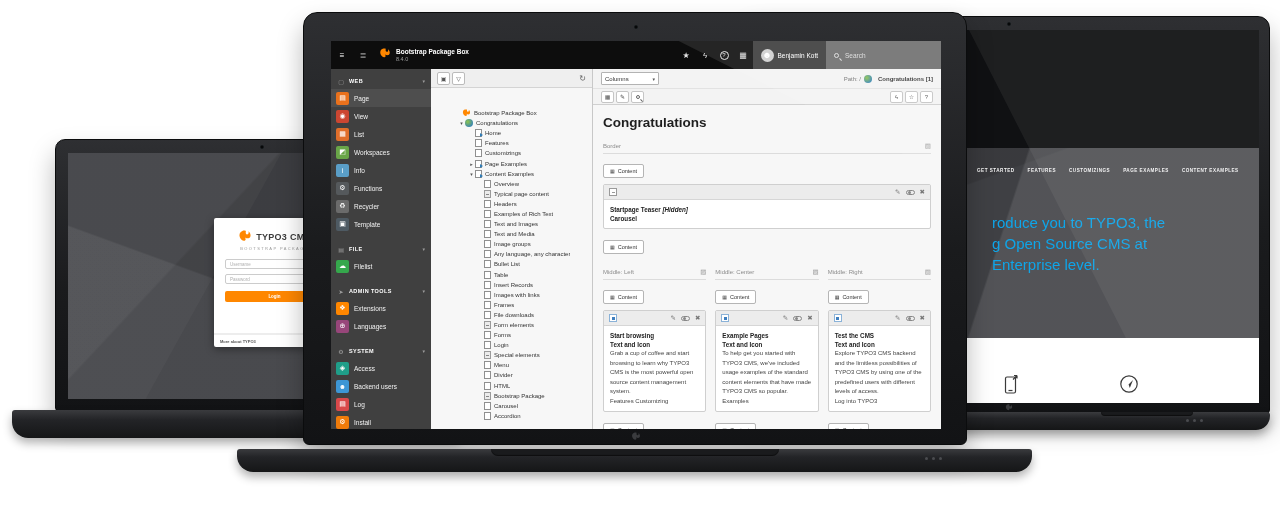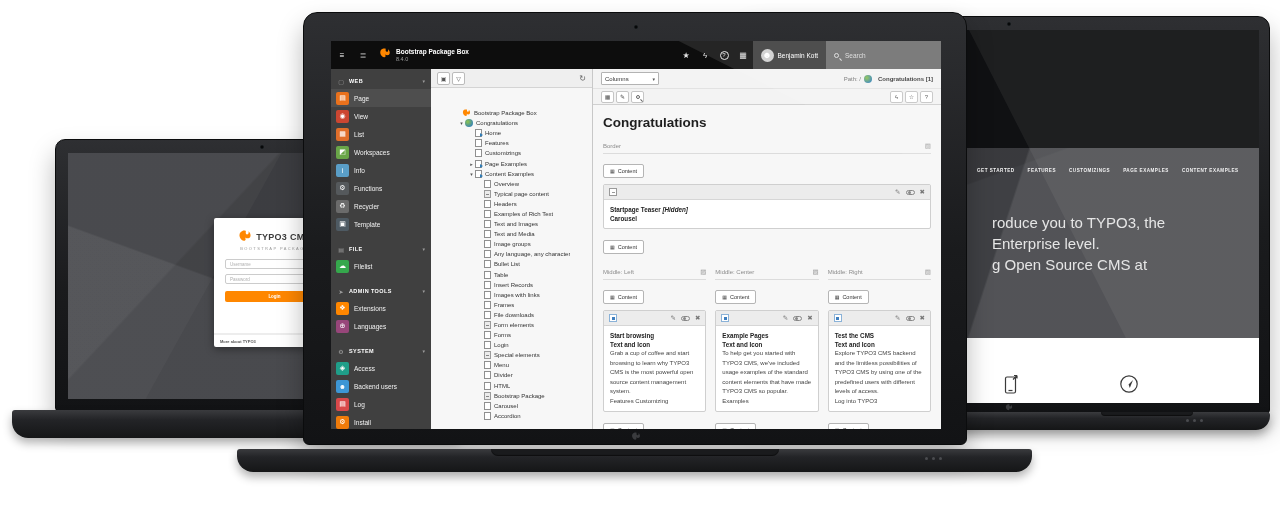--- a/index.html
+++ b/index.html
@@ -44,21 +44,21 @@
   .lc-foot-brand{margin-left:auto;display:flex;align-items:center;gap:2px;font-size:5px;font-weight:bold;color:#555;}
 
   
   .screen-r{background:#101113;}
   .fr-hero{position:absolute;left:0;right:0;top:118px;height:190px;
      background:linear-gradient(108deg, rgba(255,255,255,0) 48%, rgba(255,255,255,.10) 48.4%),
                 linear-gradient(160deg, rgba(0,0,0,.10) 0 30%, rgba(255,255,255,0) 30.5%),
                 #3f4044;}
   .fr-nav{position:absolute;top:138px;left:218px;display:flex;gap:13px;}
   .fr-nav .navitem{font-size:4.6px;font-weight:bold;color:#f2f2f2;letter-spacing:.5px;white-space:nowrap;}
-  .fr-hero-text{position:absolute;left:233px;top:182px;color:#e5e5e5;font-size:15px;line-height:21px;font-weight:400;}
+  .fr-hero-text{position:absolute;left:233px;top:182px;color:#0ea5e9;font-size:15px;line-height:21px;font-weight:400;}
   .fr-white{position:absolute;left:0;right:0;top:308px;height:65px;background:#fff;}
   .fr-ic{position:absolute;color:#3a3a3a;}
   .glare-r{background:rgba(255,255,255,.06);clip-path:polygon(42% 0,100% 0,100% 100%,80% 100%);}
 
   
   .screen-c{background:#fff;display:flex;flex-direction:column;}
   .glare-c{background:rgba(255,255,255,.10);clip-path:polygon(57% 0,100% 0,100% 34%);}
 
   
   .topbar{height:28px;background:#0d0d0d;display:flex;align-items:center;flex:none;color:#e8e8e8;}
@@ -220,22 +220,22 @@
 
       <span class="navitem">GET STARTED</span>
           <span class="navitem">FEATURES</span>
           <span class="navitem">CUSTOMIZINGS</span>
           <span class="navitem">PAGE EXAMPLES</span>
           <span class="navitem">CONTENT EXAMPLES</span>
         </div>
       <div class="fr-hero-text">
 
       <div>roduce you to TYPO3, the</div>
+          <div>g Open Source CMS at</div>
           <div>Enterprise level.</div>
-          <div>g Open Source CMS at</div>
         </div>
       <div class="fr-white">
         <svg class="fr-ic" style="left:242px;top:36px;" width="20" height="22" viewBox="0 0 20 22" fill="none" stroke="#3a3a3a" stroke-width="1.2">
           <rect x="4.5" y="3" width="10" height="16" rx="1.5"></rect>
           <line x1="7.5" y1="16.5" x2="11.5" y2="16.5"></line>
           <path d="M12 5.5 L16 1.5 M16 1.5 h-3 M16 1.5 v3"></path>
         </svg>
         <svg class="fr-ic" style="left:360px;top:36px;" width="20" height="20" viewBox="0 0 20 20" fill="none" stroke="#3a3a3a" stroke-width="1.2">
           <circle cx="10" cy="10" r="8.2"></circle>
           <path d="M6.5 13.5 L14 6 L10.8 14 L9.6 10.4 Z" fill="#3a3a3a" stroke="none"></path>

